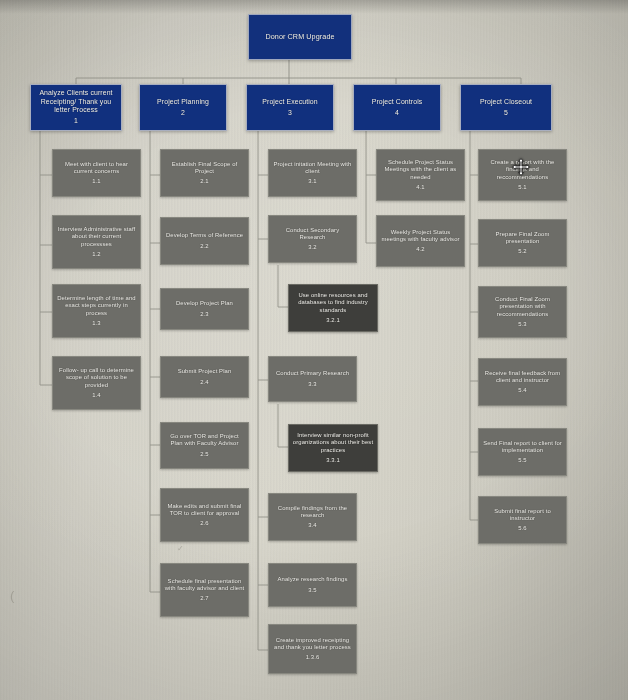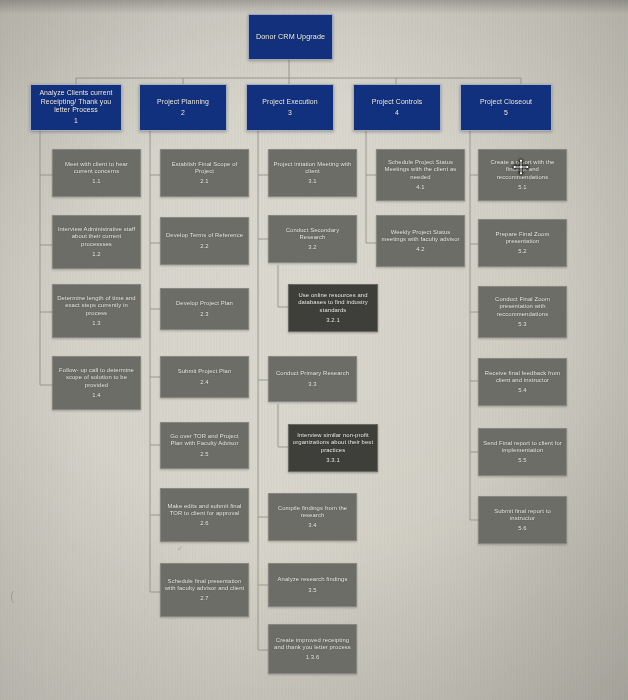--- a/index.html
+++ b/index.html
@@ -173,21 +173,21 @@
       <path d="M470 131 L470 520"></path>
       <path d="M470 175 L478 175"></path>
       <path d="M470 244 L478 244"></path>
       <path d="M470 312 L478 312"></path>
       <path d="M470 381 L478 381"></path>
       <path d="M470 452 L478 452"></path>
       <path d="M470 520 L478 520"></path>
     </g>
   </svg>
 
-  <div class="node root" style="left:248px; top:14px; width:85px; height:46px;">
+  <div class="node root" style="left:248px; top:14px; width:104px; height:46px;">
     <span class="lbl">Donor CRM Upgrade</span>
   </div>
 
   <div class="node phase" style="left:30px; top:84px; width:92px; height:47px;">
     <span class="lbl">Analyze  Clients current Receipting/  Thank you letter   Process</span>
     <span class="num">1</span>
   </div>
   <div class="node phase" style="left:139px; top:84px; width:88px; height:47px;">
     <span class="lbl">Project Planning</span>
     <span class="num">2</span>

